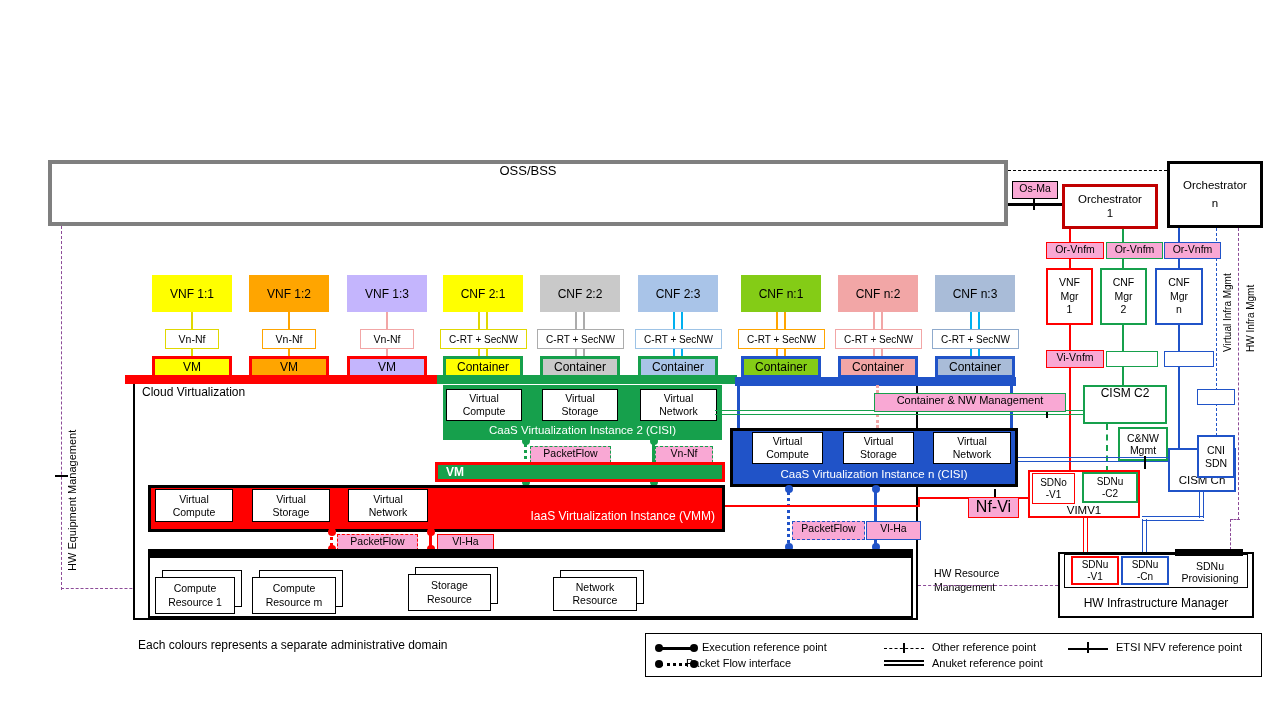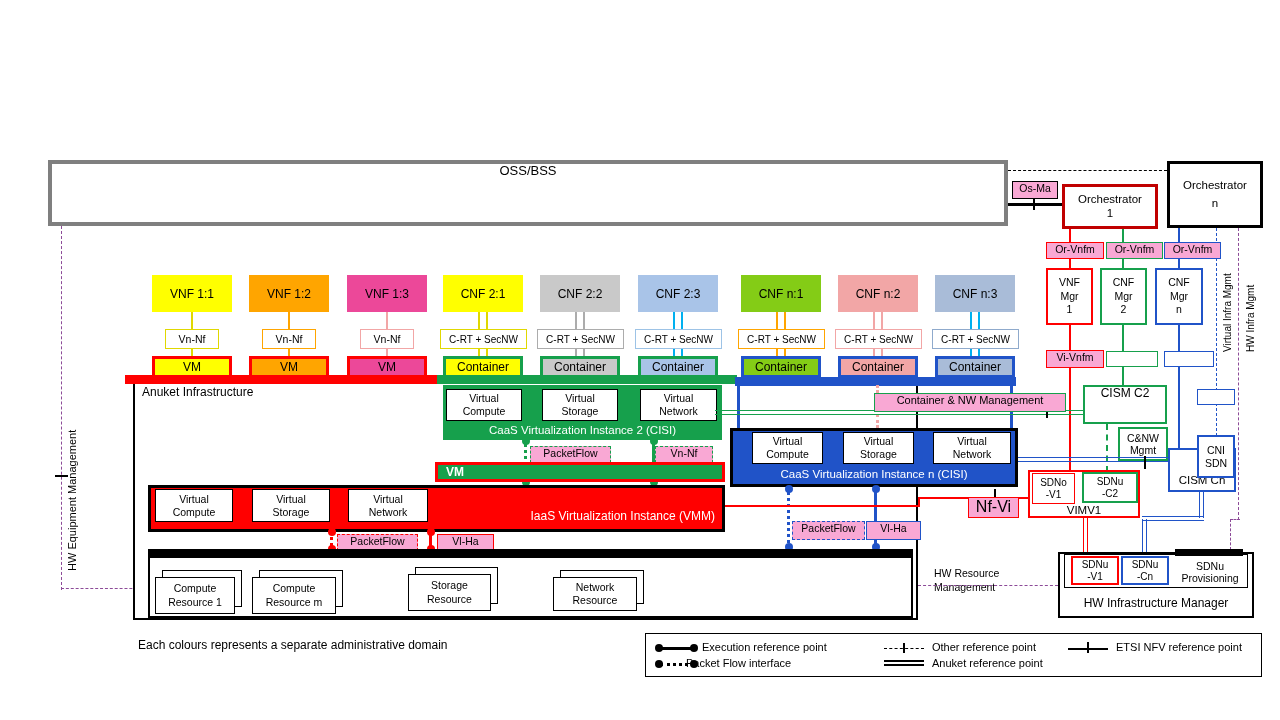--- a/index.html
+++ b/index.html
@@ -21,21 +21,21 @@
 .col .seg2{top:74px;height:8px}
 .col .lc{left:39px}
 .col .la{left:35px}
 .col .lb{left:43px}
 .col .ref{position:absolute;top:54px;height:20px;background:#fff;border:1.5px solid;display:flex;align-items:center;justify-content:center;white-space:nowrap}
 .t-vm .ref{left:13px;width:54px;font-size:10.5px}
 .t-cn .ref{left:-3px;width:87px;font-size:10px}
 .col .host{position:absolute;left:0;top:81px;width:80px;height:22px;border:3px solid;display:flex;align-items:center;justify-content:center;font-size:12px}
 .c1 .nf,.c1 .host{background:#FFFF00}.c1 .line{background:#E0D800}.c1 .ref{border-color:#E0D800}
 .c2 .nf,.c2 .host{background:#FFA500}.c2 .line{background:#FFA500}.c2 .ref{border-color:#FFA500}
-.c3 .nf,.c3 .host{background:#ec4899}.c3 .line{background:#F2A6A6}.c3 .ref{border-color:#F2A6A6}
+.c3 .nf,.c3 .host{background:#c4b5fd}.c3 .line{background:#F2A6A6}.c3 .ref{border-color:#F2A6A6}
 .c4 .nf,.c4 .host{background:#FFFF00}.c4 .line{background:#E0D800}.c4 .ref{border-color:#E0D800}
 .c5 .nf,.c5 .host{background:#C9C9C9}.c5 .line{background:#ACACAC}.c5 .ref{border-color:#ACACAC}
 .c6 .nf,.c6 .host{background:#A9C4E8}.c6 .line{background:#00B0F0}.c6 .ref{border-color:#9DC3E6}
 .c7 .nf,.c7 .host{background:#84cc16}.c7 .line{background:#FFA500}.c7 .ref{border-color:#FFA500}
 .c8 .nf,.c8 .host{background:#F2A6A6}.c8 .line{background:#F2A6A6}.c8 .ref{border-color:#F2A6A6}
 .c9 .nf,.c9 .host{background:#A9BCD8}.c9 .line{background:#00B0F0}.c9 .ref{border-color:#8FAACC}
 .host-red .host{border-color:#FF0000}
 .host-green .host{border-color:#16A04C}
 .host-blue .host{border-color:#2053C8}
 
@@ -111,21 +111,21 @@
   <div class="lbl" style="left:1046px;top:350px;width:58px;height:18px;border:1.5px solid #FF0000">
       <span>Vi-Vnfm</span>
     </div>
   <div class="abs" style="left:1106px;top:351px;width:52px;height:16px;background:#fff;border:1.5px solid #16A04C"></div>
   <div class="abs" style="left:1164px;top:351px;width:50px;height:16px;background:#fff;border:1.5px solid #2053C8"></div>
 
   <div class="vtext" style="left:1219px;top:258px;width:16px;height:110px;font-size:10px">Virtual Infra Mgmt</div>
   <div class="vtext" style="left:1242px;top:268px;width:16px;height:100px;font-size:10px">HW Infra Mgmt</div>
 
   <div class="abs" style="left:133px;top:380px;width:785px;height:240px;background:#fff;border:2px solid #000"></div>
-  <div class="abs" style="left:142px;top:385px;font-size:12px">Anuket Infrastructure</div>
+  <div class="abs" style="left:142px;top:385px;font-size:12px">Cloud Virtualization</div>
 
   <div class="abs" style="left:125px;top:375px;width:312px;height:9px;background:#FF0000"></div>
   <div class="abs" style="left:437px;top:375px;width:300px;height:9px;background:#16A04C"></div>
   <div class="abs" style="left:735px;top:377px;width:281px;height:9px;background:#2053C8"></div>
 
   <div class="col c1 t-vm host-red" style="left:152px">
     <div class="nf">VNF 1:1</div>
     <div class="line seg1 lc"></div>
     <div class="line seg2 lc"></div>
     <div class="ref">Vn-Nf</div>

